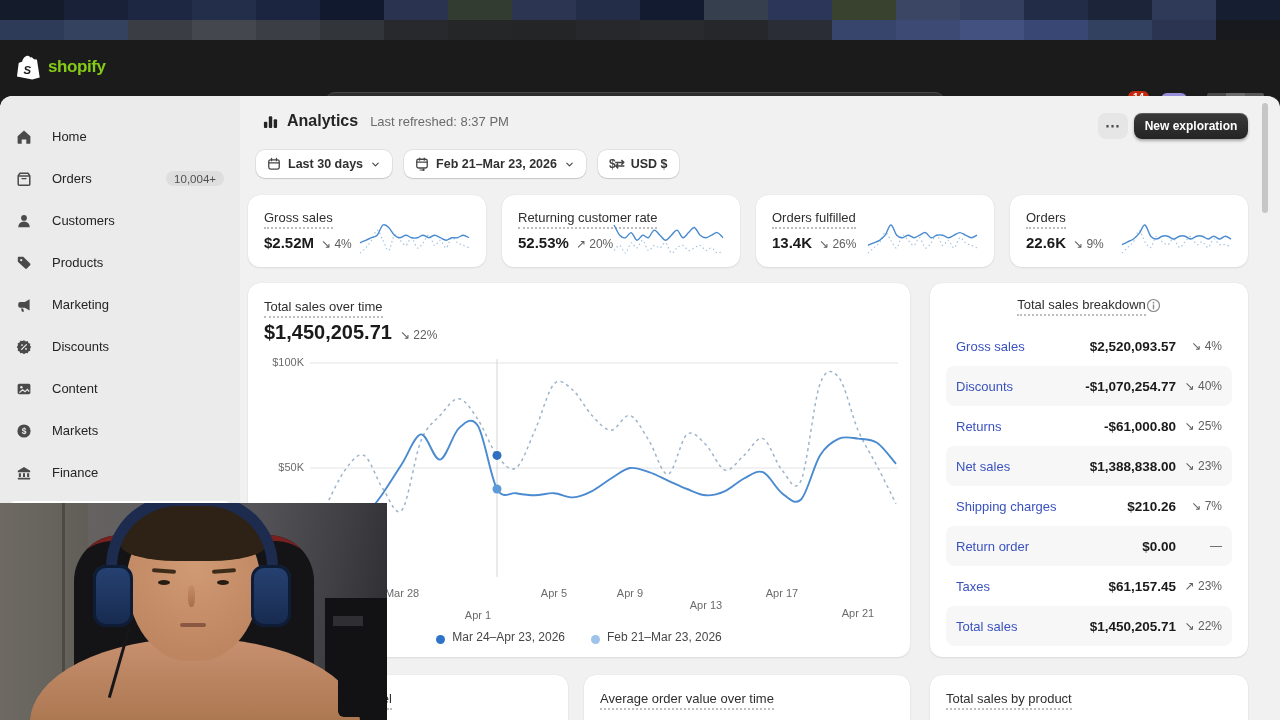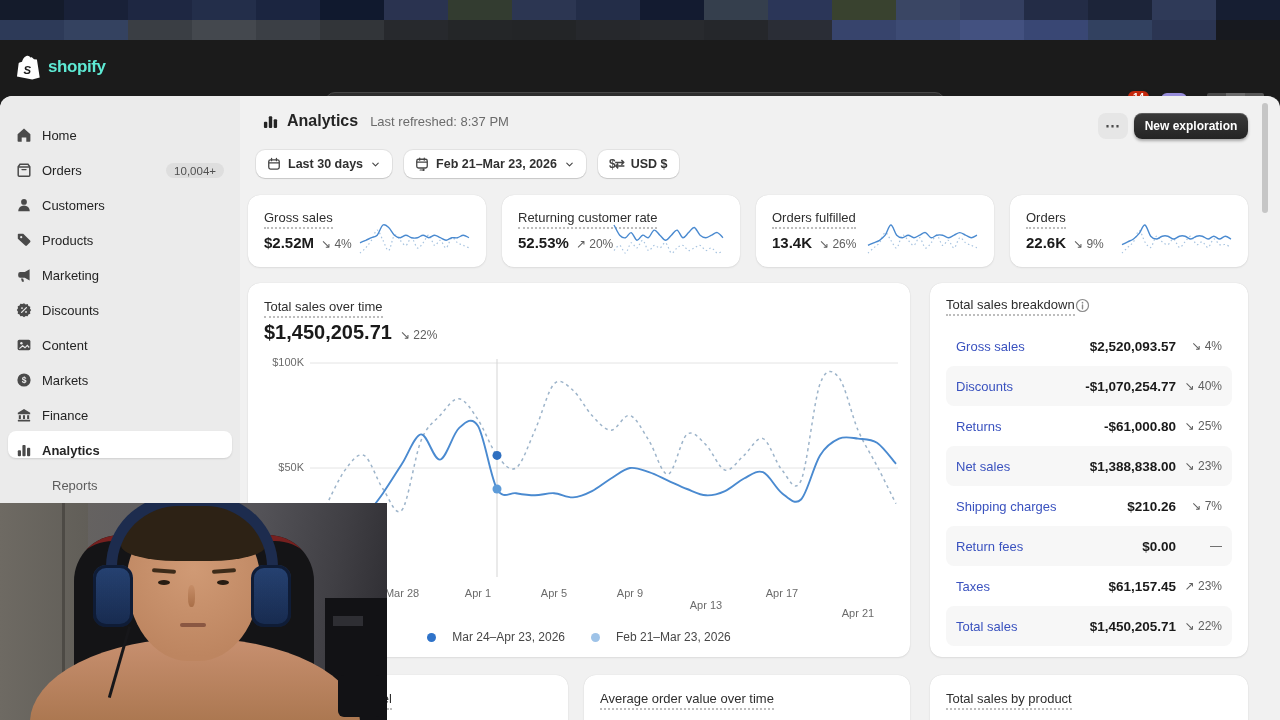--- a/index.html
+++ b/index.html
@@ -7,21 +7,21 @@
           font-family:"Liberation Sans",sans-serif;-webkit-font-smoothing:antialiased;}
 
   
   #mosaic{position:absolute;top:0;left:0;width:1280px;height:40px;display:flex;flex-wrap:wrap;background:#12182a;}
   #mosaic div{height:20px;}
 
   
   .topbar{position:absolute;top:40px;left:0;width:1280px;height:56px;background:#1b1b1b;}
   .logo{position:absolute;left:16px;top:14px;display:flex;align-items:center;gap:6px;color:#fff;}
   .logo .icon{width:26px;height:26px;}
-  .logo-text{font-size:17px;font-weight:700;letter-spacing:-.4px;color:#5eead4;}
+  .logo-text{font-size:17px;font-weight:700;letter-spacing:-.4px;color:#84cc16;}
   .search{position:absolute;left:325px;top:52px;width:620px;height:33px;background:#2e2e2e;border:1px solid #474747;
           border-radius:10px;display:flex;align-items:center;box-sizing:border-box;padding:0 8px 0 12px;}
   .search .icon{width:15px;height:15px;color:#a3a3a3;flex:0 0 auto;}
   .search input{flex:1;background:transparent;border:none;outline:none;color:#c9c9c9;font-size:13px;
           font-family:"Liberation Sans",sans-serif;margin-left:8px;}
   .search input::placeholder{color:#9c9c9c;}
   .kbd-keys{display:flex;gap:4px;}
   .kbd{min-width:13px;height:20px;padding:0 4px;background:#3f3f3f;border-radius:5px;color:#a8a8a8;font-size:11px;
        display:flex;align-items:center;justify-content:center;}
   .tb-right{position:absolute;right:16px;top:53px;display:flex;align-items:center;gap:20px;}
@@ -32,22 +32,22 @@
   .blur-name{display:flex;height:26px;border-radius:2px;overflow:hidden;}
   .blur-name div{width:19px;height:26px;}
 
   
   .workspace{position:absolute;top:96px;left:0;width:1280px;height:624px;background:#f1f1f1;
              border-radius:12px 12px 0 0;overflow:hidden;}
 
   
   .sidebar{position:absolute;left:0;top:0;width:240px;height:624px;background:#ebebeb;border-radius:12px 0 0 0;}
   #nav-list{position:absolute;top:12px;left:0;width:240px;}
-  .nav-item{display:flex;align-items:flex-end;height:27px;margin:8px 8px;padding:0 8px;border-radius:8px;
-            font-size:13px;color:#242424;cursor:default;}
+  .nav-item{display:flex;align-items:center;height:27px;margin:15px 8px;padding:0 8px;border-radius:8px;
+            font-size:13px;color:#242424;cursor:default;gap:10px;}
   .nav-item .icon{width:16px;height:16px;color:#4a4a4a;flex:0 0 auto;}
   .nav-label{margin-left:10px;}
   .nav-item.sub{padding-left:34px;color:#5c5c5c;}
   .nav-item.selected{background:#fff;font-weight:700;box-shadow:0 1px 2px rgba(0,0,0,.12);}
   .nav-badge{margin-left:auto;background:#dedede;color:#505050;font-size:11.5px;padding:1.5px 8px;border-radius:8px;}
   .section-head{position:absolute;top:455px;left:16px;font-size:12.5px;color:#4f4f4f;display:flex;gap:6px;align-items:center;}
   #channel-list{position:absolute;top:478px;left:0;width:240px;}
 
   
   .page-header{position:absolute;left:262px;top:16px;display:flex;align-items:center;gap:8px;}
@@ -84,26 +84,26 @@
 
   
   #chart-card{left:248px;top:187px;width:662px;height:374px;}
   .chart-head{position:absolute;left:16px;top:14px;}
   .chart-value-row{position:absolute;left:16px;top:38px;display:flex;align-items:baseline;gap:8px;}
   .chart-value{font-size:20px;font-weight:700;color:#1a1a1a;}
   .ylab{position:absolute;width:50px;text-align:right;font-size:11px;color:#6b6b6b;}
   #main-svg{position:absolute;left:0;top:68px;}
   .tick{position:absolute;top:304px;width:60px;text-align:center;font-size:11px;color:#6b6b6b;}
   .legend{position:absolute;left:0;bottom:13px;width:100%;display:flex;justify-content:center;gap:26px;}
-  .legend-item{display:flex;align-items:center;gap:16px;font-size:12px;color:#474747;}
+  .legend-item{display:flex;align-items:flex-end;gap:7px;font-size:12px;color:#474747;}
   .legend-dot{width:9px;height:9px;border-radius:50%;}
 
   
   #breakdown-card{left:930px;top:187px;width:318px;height:374px;box-sizing:border-box;padding:14px 16px;}
-  .bd-head{display:flex;justify-content:flex-start;align-items:flex-start;}
+  .bd-head{display:flex;justify-content:center;align-items:flex-start;}
   .bd-head .icon{width:15px;height:15px;color:#8a8a8a;margin-top:1px;}
   #bd-rows{margin-top:10px;}
   .b-row{display:grid;grid-template-columns:1fr auto 46px;align-items:center;height:40px;padding:0 10px;border-radius:8px;}
   .b-row.shaded{background:#f7f7f7;}
   .b-label{font-size:13px;color:#3a52bf;}
   .b-value{font-size:13.5px;font-weight:700;color:#1a1a1a;text-align:center;}
   .b-delta{font-size:12px;color:#5f5f5f;text-align:right;}
 
   
   .bottom-card{top:579px;height:150px;box-sizing:border-box;padding:14px 16px;}
@@ -471,21 +471,21 @@
           <line x1="62" y1="12" x2="650" y2="12" stroke="#e4e4e4" stroke-width="1"></line>
           <line x1="62" y1="117" x2="650" y2="117" stroke="#e4e4e4" stroke-width="1"></line>
           <line x1="249" y1="8" x2="249" y2="226" stroke="#d5d5d5" stroke-width="1"></line>
           <path d="M78.0,154.8C81.2,148.9 90.7,127.5 97.0,119.1C103.3,110.7 109.7,101.2 116.0,104.4C122.3,107.5 128.7,128.9 135.0,138.0C141.3,147.1 147.7,167.1 154.0,159.0C160.3,150.9 166.7,105.4 173.0,89.7C179.3,73.9 185.7,71.5 192.0,64.5C198.3,57.5 204.7,47.0 211.0,47.7C217.3,48.4 223.7,59.2 230.0,68.7C236.3,78.1 242.7,96.3 249.0,104.4C255.3,112.4 261.7,121.2 268.0,117.0C274.3,112.8 280.7,93.2 287.0,79.2C293.3,65.2 299.7,39.6 306.0,33.0C312.3,26.3 318.7,34.0 325.0,39.3C331.3,44.5 337.7,57.9 344.0,64.5C350.3,71.2 356.7,79.2 363.0,79.2C369.3,79.2 375.7,62.8 382.0,64.5C388.3,66.3 394.7,79.9 401.0,89.7C407.3,99.5 413.7,124.3 420.0,123.3C426.3,122.3 432.7,88.3 439.0,83.4C445.3,78.5 451.7,88.0 458.0,93.9C464.3,99.9 470.7,117.3 477.0,119.1C483.3,120.8 489.7,109.6 496.0,104.4C502.3,99.1 508.7,85.1 515.0,87.6C521.3,90.0 527.7,112.1 534.0,119.1C540.3,126.1 546.7,143.9 553.0,129.6C559.3,115.3 565.7,50.2 572.0,33.0C578.3,15.8 584.7,19.0 591.0,26.7C597.3,34.4 603.7,64.5 610.0,79.2C616.3,93.9 622.7,102.6 629.0,114.9C635.3,127.1 644.8,146.4 648.0,152.7" fill="none" stroke="#9db4ca" stroke-width="1.5" stroke-dasharray="3 3.5"></path>
           <path d="M78.0,209.4C81.2,206.6 90.7,199.6 97.0,192.6C103.3,185.6 109.7,175.8 116.0,167.4C122.3,159.0 128.7,151.3 135.0,142.2C141.3,133.1 147.7,122.6 154.0,112.8C160.3,103.0 166.7,84.1 173.0,83.4C179.3,82.7 185.7,109.6 192.0,108.6C198.3,107.5 204.7,82.7 211.0,77.1C217.3,71.5 223.7,64.8 230.0,75.0C236.3,85.2 242.7,126.8 249.0,138.0C255.3,149.2 261.7,141.1 268.0,142.2C274.3,143.3 280.7,144.3 287.0,144.3C293.3,144.3 299.7,141.8 306.0,142.2C312.3,142.5 318.7,146.7 325.0,146.4C331.3,146.0 337.7,143.3 344.0,140.1C350.3,136.9 356.7,131.3 363.0,127.5C369.3,123.7 375.7,118.0 382.0,117.0C388.3,116.0 394.7,119.1 401.0,121.2C407.3,123.3 413.7,126.8 420.0,129.6C426.3,132.4 432.7,135.6 439.0,138.0C445.3,140.4 451.7,144.0 458.0,144.3C464.3,144.7 470.7,142.9 477.0,140.1C483.3,137.3 489.7,130.7 496.0,127.5C502.3,124.3 508.7,118.7 515.0,121.2C521.3,123.6 527.7,137.6 534.0,142.2C540.3,146.8 546.7,154.8 553.0,148.5C559.3,142.2 565.7,114.5 572.0,104.4C578.3,94.2 584.7,90.4 591.0,87.6C597.3,84.8 603.7,86.9 610.0,87.6C616.3,88.3 622.7,87.6 629.0,91.8C635.3,96.0 644.8,109.3 648.0,112.8" fill="none" stroke="#4a8ad0" stroke-width="1.9"></path>
           <circle cx="249" cy="138" r="4.5" fill="#5d9bd8"></circle>
           <circle cx="249" cy="104.39999999999999" r="4.5" fill="#2e6fc0"></circle>
         </svg>
       <div id="tick-row">
           <div class="tick" style="left: 124px;">Mar 28</div>
-          <div class="tick" style="left: 200px;">Apr 1</div>
+          <div class="tick" style="left: 200px; margin-top: 22px;">Apr 1</div>
           <div class="tick" style="left: 276px;">Apr 5</div>
           <div class="tick" style="left: 352px;">Apr 9</div>
           <div class="tick" style="left: 428px; margin-top: 12px;">Apr 13</div>
           <div class="tick" style="left: 504px;">Apr 17</div>
           <div class="tick" style="left: 580px; margin-top: 20px;">Apr 21</div>
         </div>
       <div class="legend" id="legend">
           <span class="legend-item">
             <span class="legend-dot" style="background: rgb(47, 115, 201);"></span>
             <span>Mar 24–Apr 23, 2026</span>
@@ -528,21 +528,21 @@
             <span class="b-label">Net sales</span>
             <span class="b-value">$1,388,838.00</span>
             <span class="b-delta">↘ 23%</span>
           </div>
           <div class="b-row">
             <span class="b-label">Shipping charges</span>
             <span class="b-value">$210.26</span>
             <span class="b-delta">↘ 7%</span>
           </div>
           <div class="b-row shaded">
-            <span class="b-label">Return fees</span>
+            <span class="b-label">Return order</span>
             <span class="b-value">$0.00</span>
             <span class="b-delta">—</span>
           </div>
           <div class="b-row">
             <span class="b-label">Taxes</span>
             <span class="b-value">$61,157.45</span>
             <span class="b-delta">↗ 23%</span>
           </div>
           <div class="b-row shaded">
             <span class="b-label">Total sales</span>

